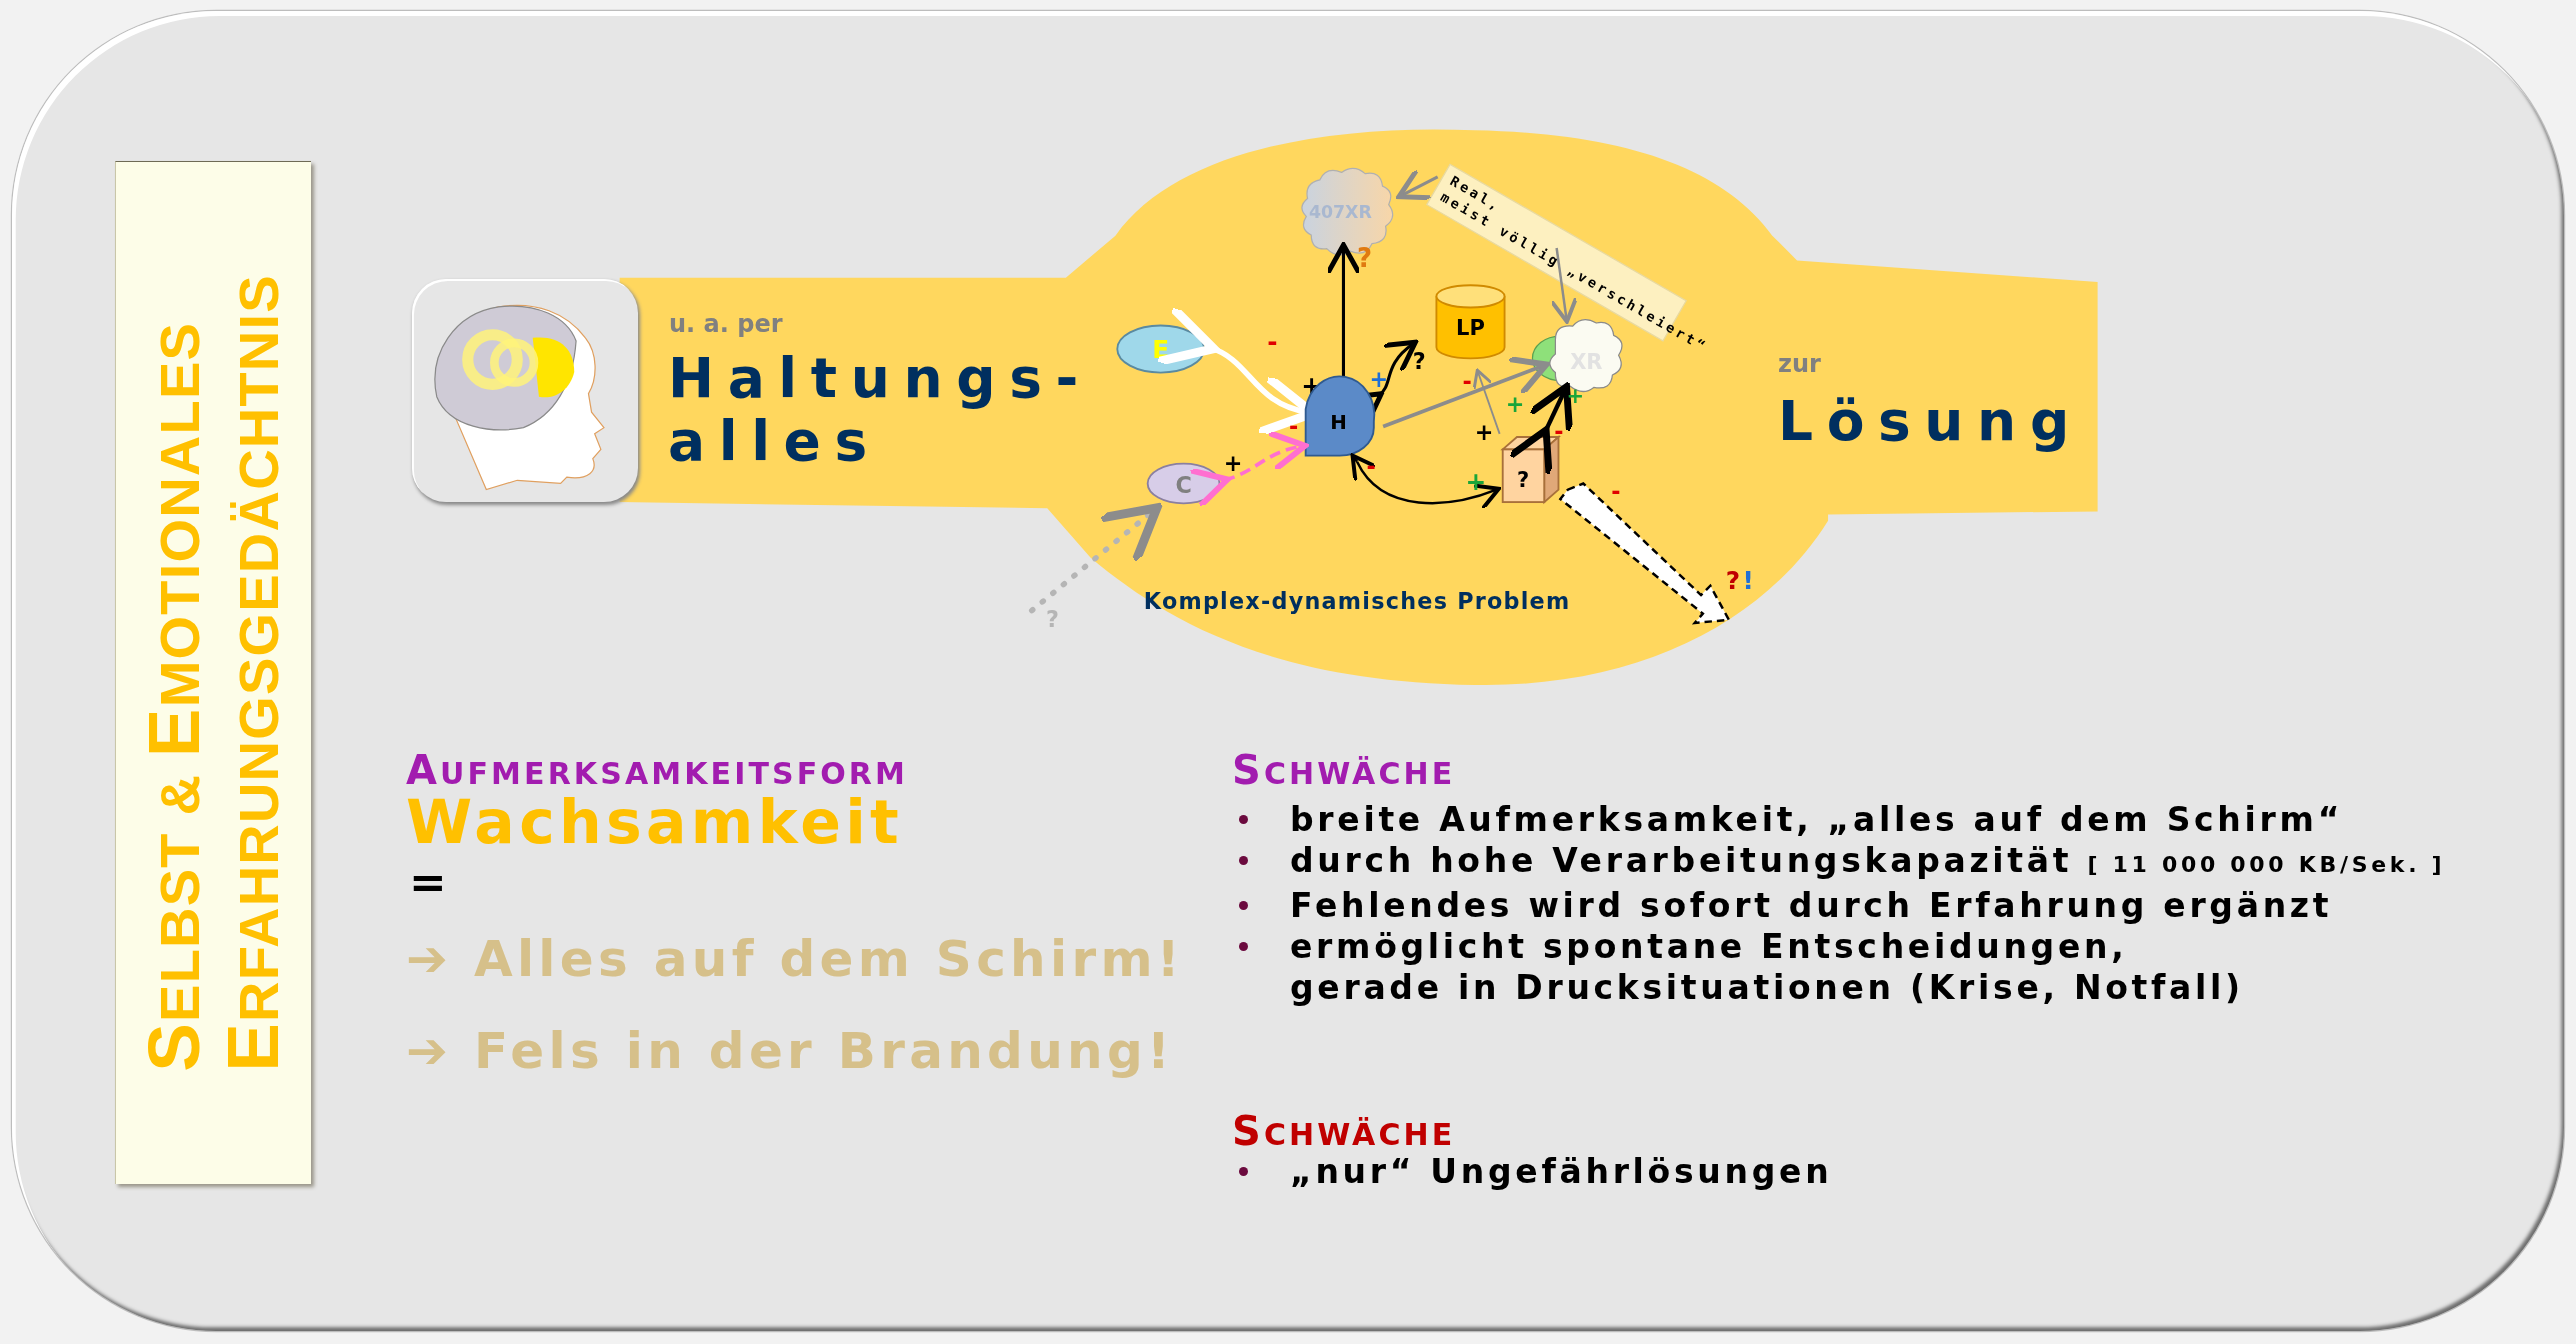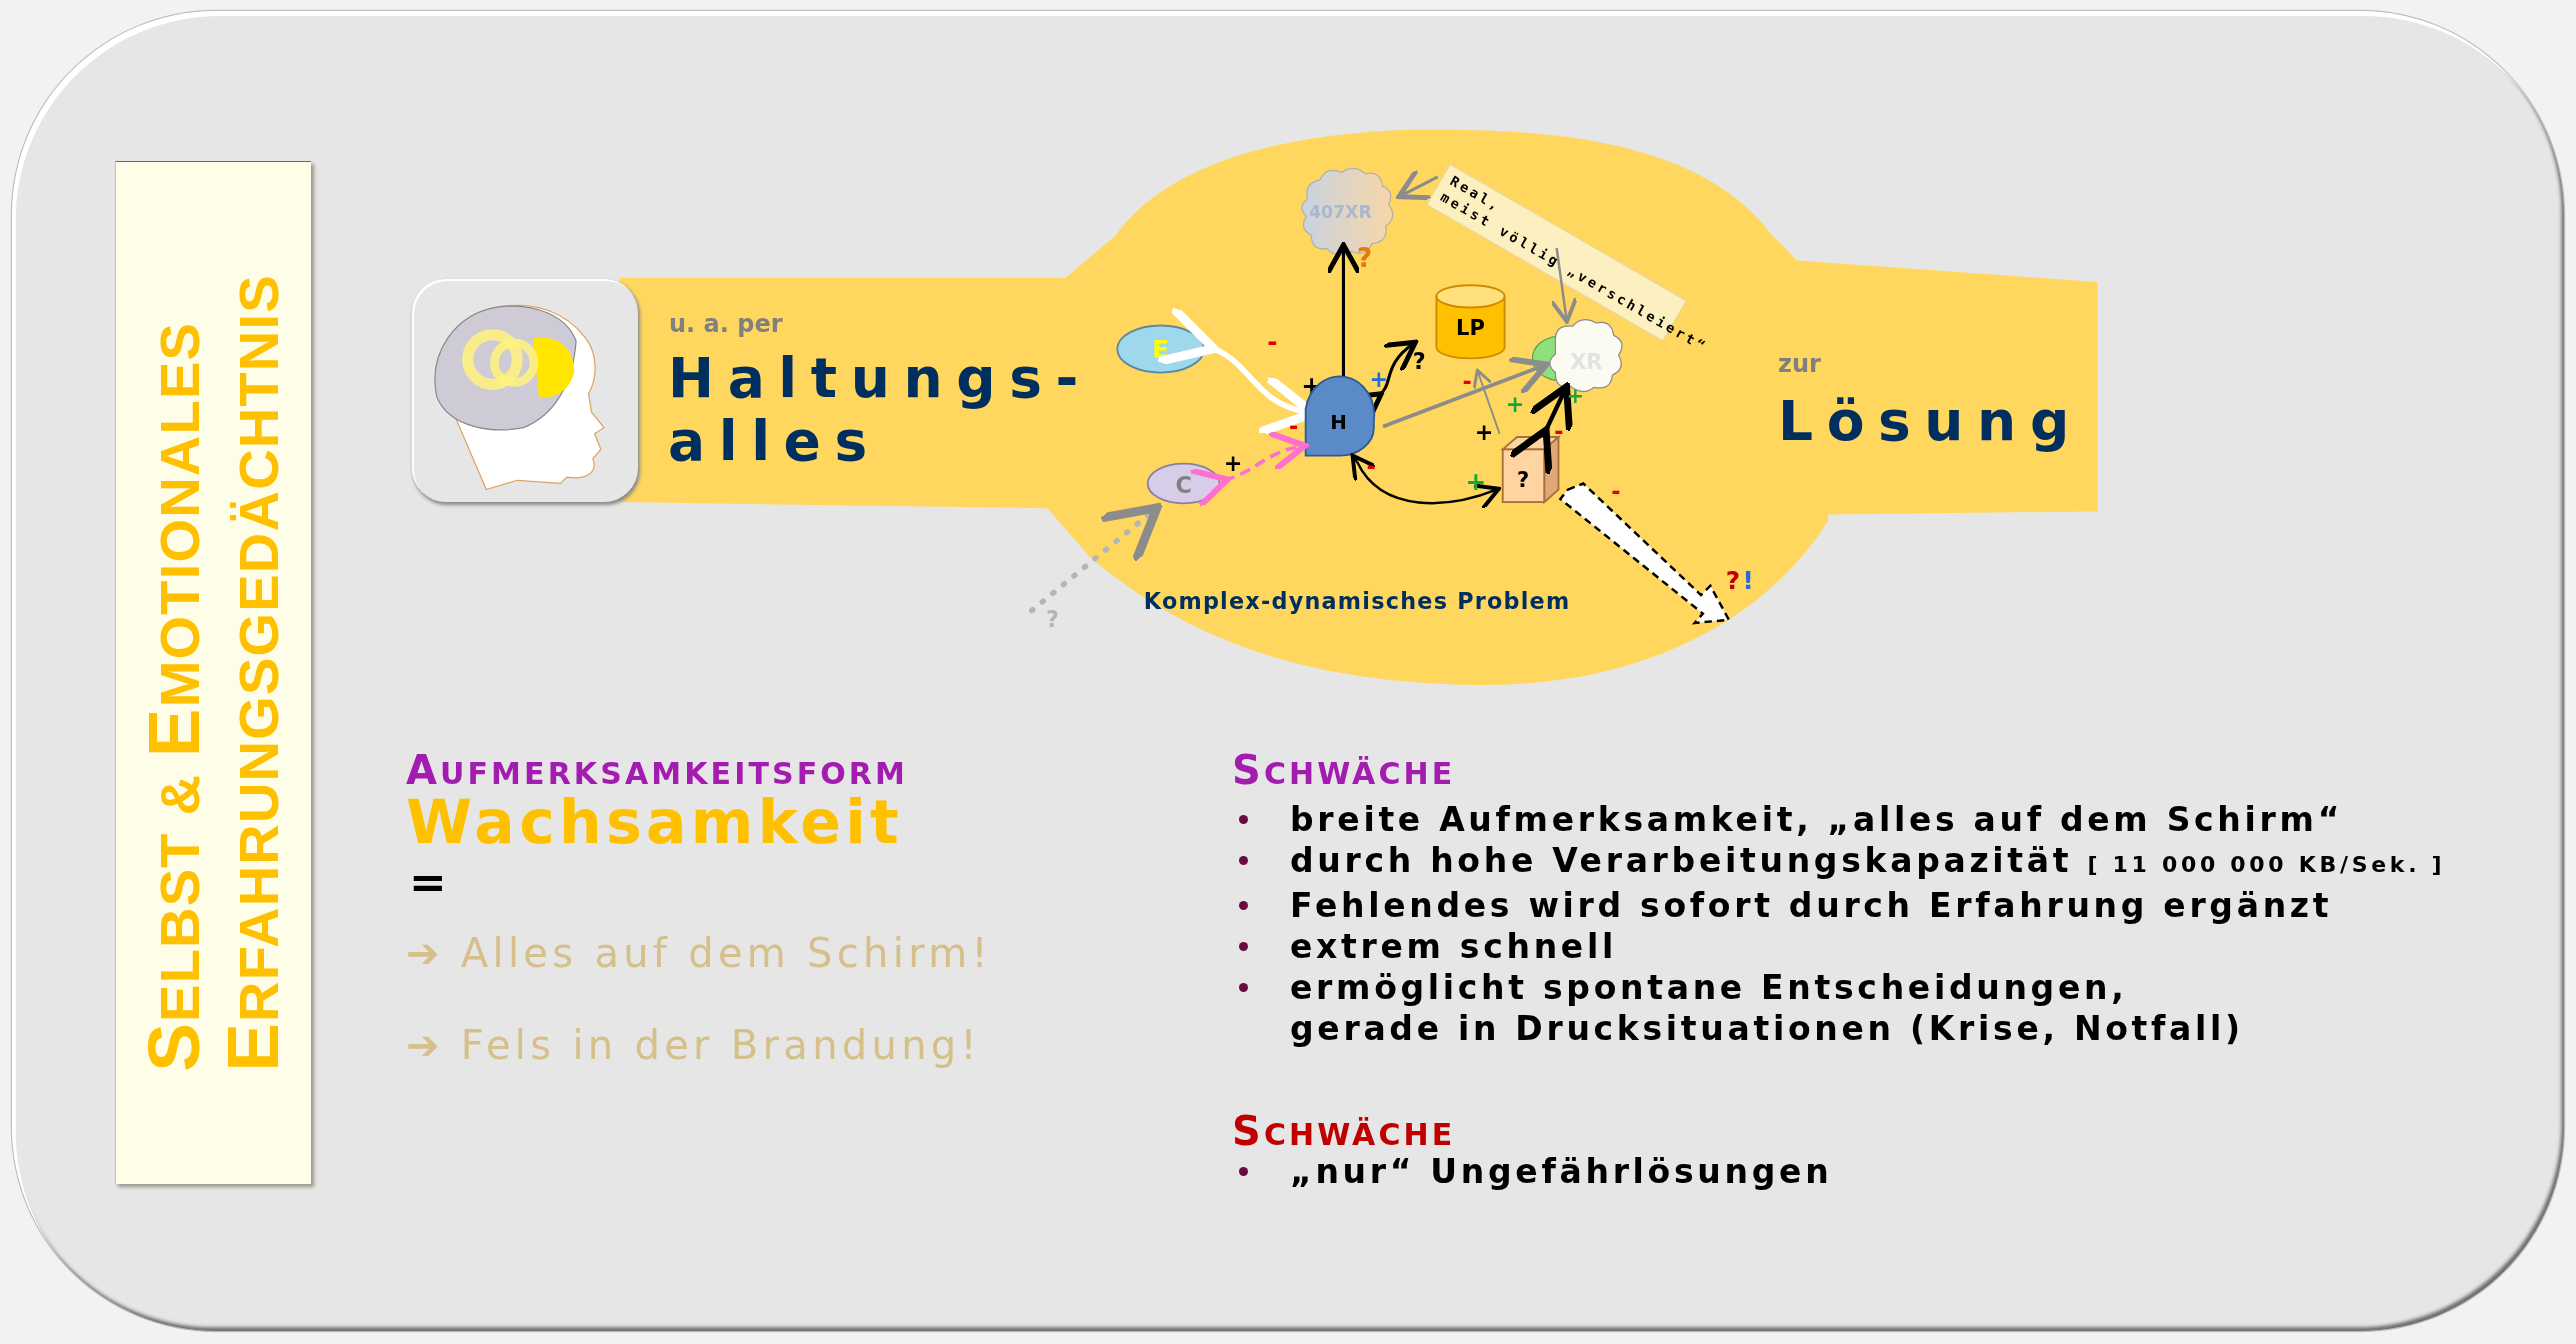--- a/index.html
+++ b/index.html
@@ -16,21 +16,21 @@
   .brain-card { position:absolute; left:412px; top:279px; width:226px; height:223px; background:#e6e6e6; border-radius:34px;
              box-shadow: inset 1.9px 1.9px 0 #fff, 1.9px 2.5px 3.7px #8a8a8a; overflow:hidden; }
   .t { position:absolute; white-space:nowrap; }
   .sub-gray { font-family:"DejaVu Sans", sans-serif; font-weight:bold; color:#808080; font-size:24px; }
   .big-navy { font-family:"DejaVu Sans", sans-serif; font-weight:bold; color:#002f5f; font-size:55px; letter-spacing:13.6px; line-height:1.15; }
   .h-caps { font-family:"DejaVu Sans", sans-serif; font-weight:bold; color:#a21caf; font-size:30px; letter-spacing:3.1px; }
   .h-caps .cap { font-size:40px; }
   .h-red { color:#c00000; }
   .yellow-big { font-family:"DejaVu Sans", sans-serif; font-weight:bold; color:#ffc000; font-size:60px; letter-spacing:4.3px; }
   .eq { font-family:"DejaVu Sans", sans-serif; font-weight:bold; color:#000; font-size:45px; }
-  .tan { font-family:"DejaVu Sans", sans-serif; font-weight:normal; color:#d6c08a; font-size:40px; letter-spacing:4.3px; }
+  .tan { font-family:"DejaVu Sans", sans-serif; font-weight:bold; color:#d6c08a; font-size:50px; letter-spacing:4.3px; }
   .list { position:absolute; left:1233px; top:799px; margin:0; padding:0; list-style:none;
           font-family:"DejaVu Sans", sans-serif; font-weight:bold; color:#000; font-size:33px; letter-spacing:3.7px; line-height:41px; }
   .list li { position:relative; padding-left:57px; }
   .list li .dot { position:absolute; left:6.2px; top:16px; width:9.3px; height:9.3px; border-radius:50%; background:#6b0a3e; }
   .list .small { font-size:22px; letter-spacing:3.7px; }
 </style>
 </head>
 <body>
 
 <div class="frame"></div>
@@ -164,21 +164,20 @@
 <div class="t yellow-big" style="left:406px; top:787px;">Wachsamkeit</div>
 <div class="t eq" style="left:409px; top:855px;">=</div>
 <div class="t tan" style="left:406px; top:930px;">➔ Alles auf dem Schirm!</div>
 <div class="t tan" style="left:406px; top:1022px;">➔ Fels in der Brandung!</div>
 
 <div class="t h-caps" style="left:1232px; top:747px;"><span class="cap">S</span><span>CHWÄCHE</span></div>
 <ul class="list">
   <li><span class="dot"></span><span>breite Aufmerksamkeit, „alles auf dem Schirm“</span></li>
   <li><span class="dot"></span><span>durch hohe Verarbeitungskapazität </span><span class="small">[ 11 000 000 KB/Sek. ]</span></li>
   <li><span class="dot"></span><span>Fehlendes wird sofort durch Erfahrung ergänzt</span></li>
-  <li><span class="dot"></span><span>extrem schnell</span></li>
   <li><span class="dot"></span><span>ermöglicht spontane Entscheidungen,</span></li>
   <li><span>gerade in Drucksituationen (Krise, Notfall)</span></li>
 </ul>
 
 <div class="t h-caps h-red" style="left:1232px; top:1096px;margin-top:12px;"><span class="cap">S</span><span>CHWÄCHE</span></div>
 <ul class="list" style="top:1151px;">
   <li><span class="dot"></span><span>„nur“ Ungefährlösungen</span></li>
 </ul>
 
 

